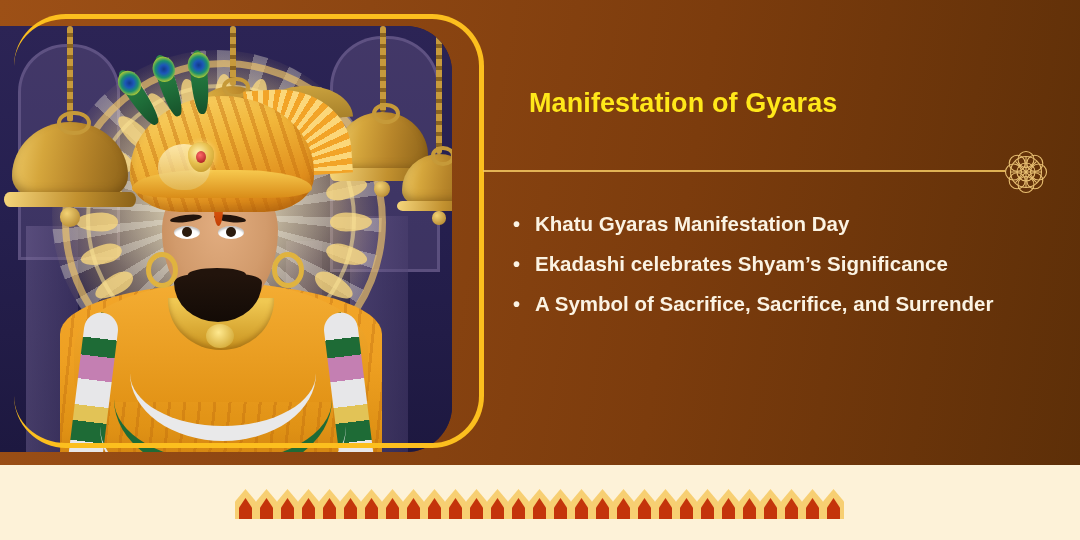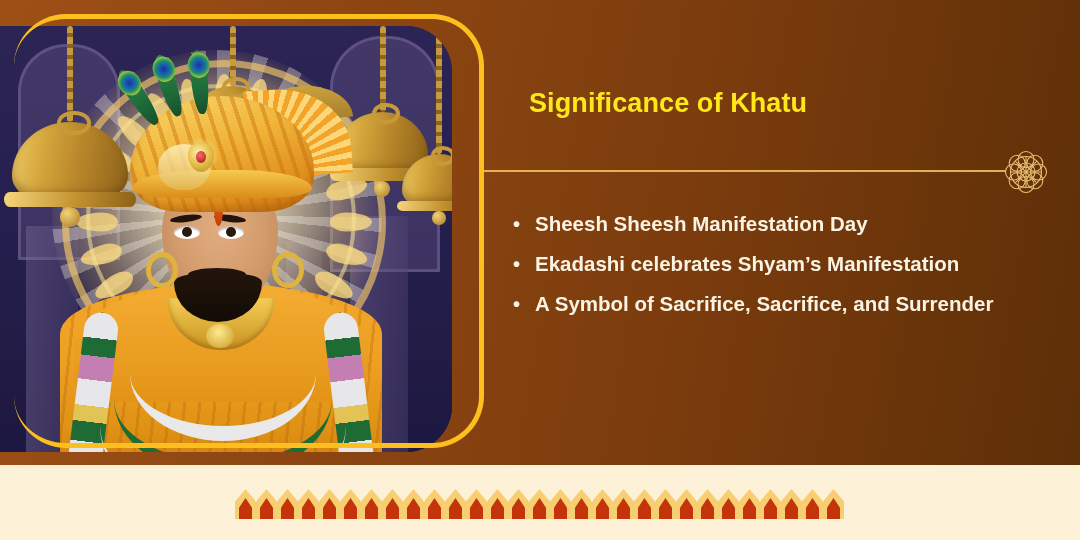--- a/index.html
+++ b/index.html
@@ -420,21 +420,21 @@
             <div class="feather-eye"></div>
           </div>
 
         <div class="jewel"></div>
       </div>
     </div>
   </div>
 
   <div class="gold-frame"></div>
 
-  <div class="title">Significance of Khatu</div>
+  <div class="title">Manifestation of Gyaras</div>
   <div class="divider"></div>
 
   <svg class="ornament" viewBox="0 0 52 52">
     <g fill="none" stroke="#e8bf72" stroke-width="1.1">
       <circle cx="26" cy="26" r="9"></circle>
       <circle cx="26" cy="26" r="15.5"></circle>
       <circle cx="26" cy="13.5" r="8"></circle>
       <circle cx="26" cy="38.5" r="8"></circle>
       <circle cx="13.5" cy="26" r="8"></circle>
       <circle cx="38.5" cy="26" r="8"></circle>
@@ -442,25 +442,25 @@
       <circle cx="34.8" cy="17.2" r="8"></circle>
       <circle cx="17.2" cy="34.8" r="8"></circle>
       <circle cx="34.8" cy="34.8" r="8"></circle>
       <path d="M26 11 L26 41 M11 26 L41 26 M15.4 15.4 L36.6 36.6 M36.6 15.4 L15.4 36.6"></path>
     </g>
   </svg>
 
   <div class="bullets" id="bullets">
       <div class="bullet-row">
         <span class="bullet-dot">•</span>
-        <span class="bullet-text">Sheesh Sheesh Manifestation Day</span>
+        <span class="bullet-text">Khatu Gyaras Manifestation Day</span>
       </div>
       <div class="bullet-row">
         <span class="bullet-dot">•</span>
-        <span class="bullet-text">Ekadashi celebrates Shyam’s Manifestation</span>
+        <span class="bullet-text">Ekadashi celebrates Shyam’s Significance</span>
       </div>
       <div class="bullet-row">
         <span class="bullet-dot">•</span>
         <span class="bullet-text">A Symbol of Sacrifice, Sacrifice, and Surrender</span>
       </div>
     </div>
 
   <div class="motif-strip" id="motif-strip">
       <div class="motif">
         <div class="outer"></div>

